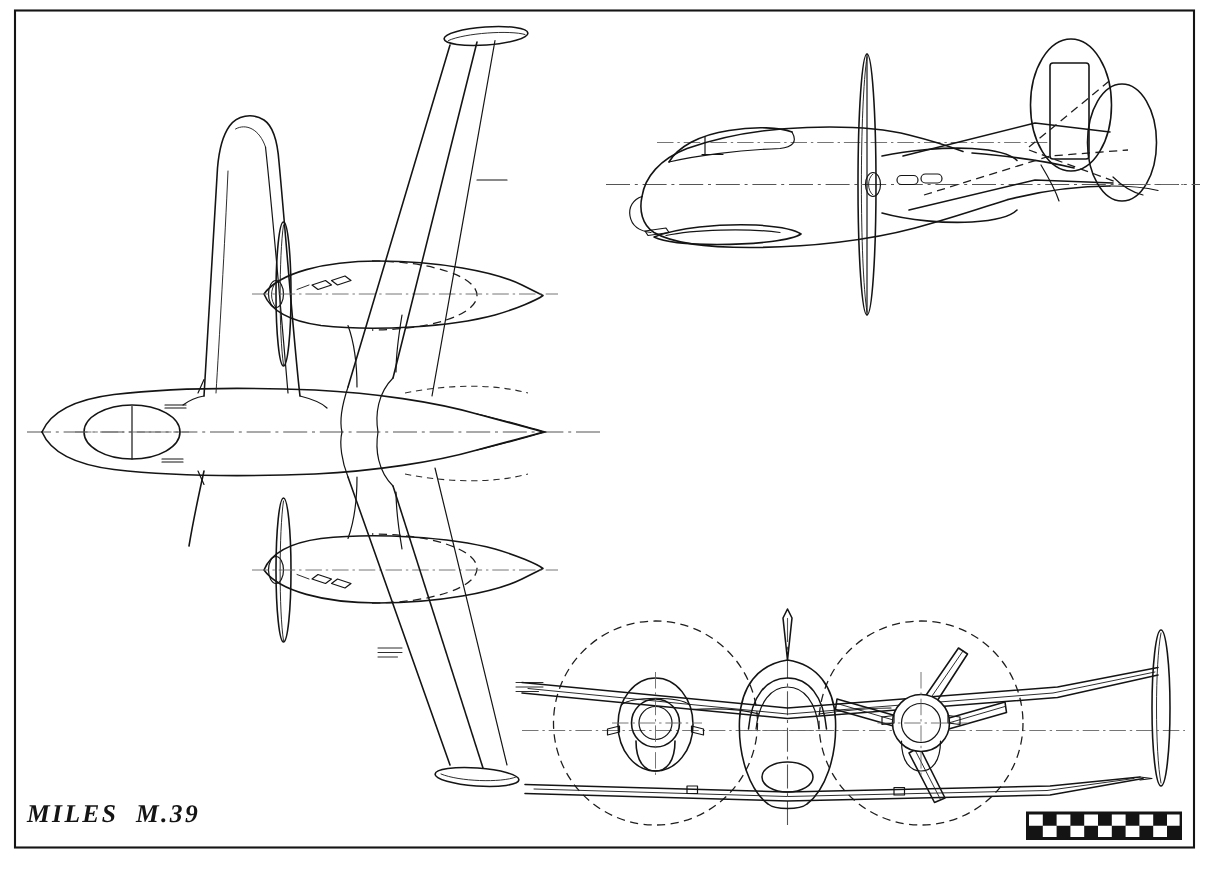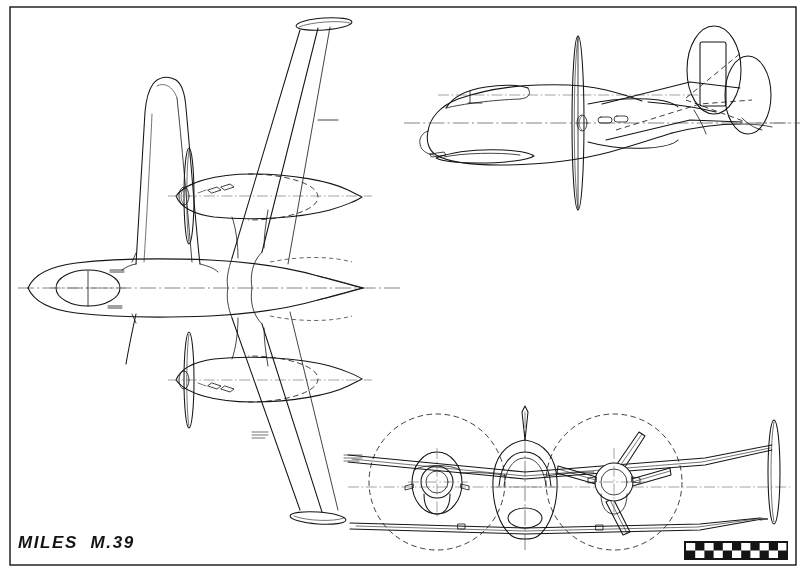--- a/index.html
+++ b/index.html
@@ -4,21 +4,21 @@
 <title>Miles M.39 three-view drawing</title>
 <style>
   html,body{margin:0;padding:0;background:#ffffff;}
   body{width:808px;height:580px;overflow:hidden;
        font-family:"Liberation Serif",serif;}
   #sheet{position:relative;width:808px;height:580px;background:#ffffff;}
   #sheet svg{position:absolute;left:0;top:0;}
   .caption{
     position:absolute;
     left:18px; top:533px;
-    font-family:Liberation Sans, sans-serif;
+    font-family:Liberation Serif, serif;
     font-style:italic;
     font-weight:600;
     font-size:17px;
     letter-spacing:1.6px;
     color:#141414;
     white-space:pre;
   }
 </style>
 </head>
 <body>

